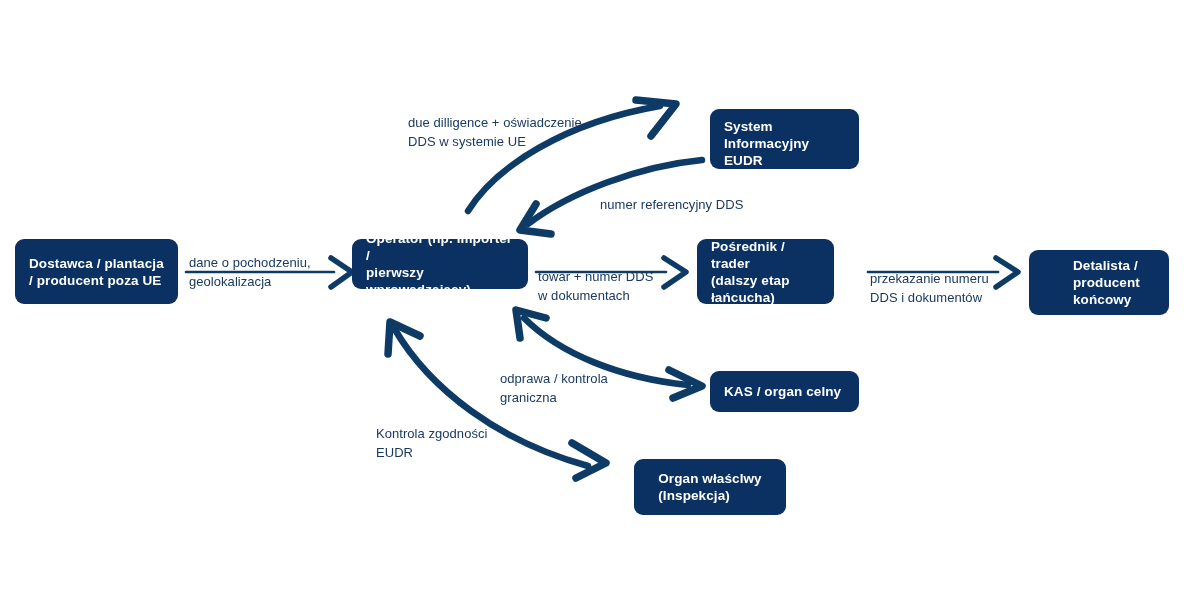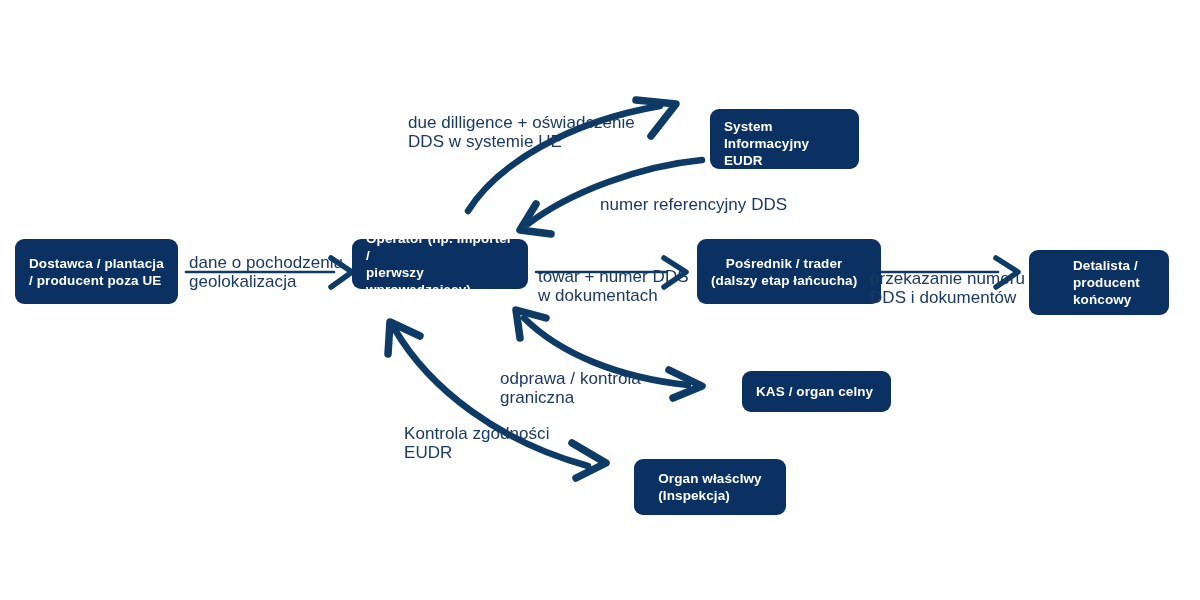--- a/index.html
+++ b/index.html
@@ -38,21 +38,21 @@
     align-items: center;
     padding: 0 14px;
     letter-spacing: 0.1px;
   }
   .node .nlabel {
     white-space: pre-line;
   }
   .edge-label {
     position: absolute;
     color: #1b3a63;
-    font-size: 17px;
+    font-size: 13px;
     line-height: 19px;
     font-weight: normal;
     white-space: pre-line;
     letter-spacing: 0.05px;
   }
 </style>
 </head>
 <body>
 
 <div id="canvas">
@@ -100,36 +100,36 @@
   <div class="node" style="left:15px; top:239px; width:163px; height:65px;">
     <span class="nlabel">Dostawca / plantacja
 / producent poza UE</span>
   </div>
 
   <div class="node" style="left:352px; top:239px; width:176px; height:50px;justify-content:center;">
     <span class="nlabel">Operator (np. Importer /
 pierwszy wprowadzający)</span>
   </div>
 
-  <div class="node" style="left:697px; top:239px; width:184px; height:65px;text-align:center;">
+  <div class="node" style="left:697px; top:239px; width:137px; height:65px;">
     <span class="nlabel">Pośrednik / trader
 (dalszy etap łańcucha)</span>
   </div>
 
   <div class="node" style="left:1029px; top:250px; width:140px; height:65px;padding-left:44px;">
     <span class="nlabel">Detalista /
 producent końcowy</span>
   </div>
 
   <div class="node" style="left:710px; top:109px; width:149px; height:60px;align-items:flex-end;">
     <span class="nlabel">System
 Informacyjny EUDR</span>
   </div>
 
-  <div class="node" style="left:710px; top:371px; width:149px; height:41px;margin-left:32px;">
+  <div class="node" style="left:710px; top:371px; width:149px; height:41px;">
     <span class="nlabel">KAS / organ celny</span>
   </div>
 
   <div class="node" style="left:634px; top:459px; width:152px; height:56px;justify-content:center;">
     <span class="nlabel">Organ właścIwy
 (Inspekcja)</span>
   </div>
 
   <div class="edge-label" style="left:189px; top:253px;">dane o pochodzeniu,
 geolokalizacja</div>
@@ -141,16 +141,16 @@
 DDS i dokumentów</div>
 
   <div class="edge-label" style="left:408px; top:113px;">due dilligence + oświadczenie
 DDS w systemie UE</div>
 
   <div class="edge-label" style="left:590px; top:195px;margin-left:10px;">numer referencyjny DDS</div>
 
   <div class="edge-label" style="left:500px; top:369px;">odprawa / kontrola
 graniczna</div>
 
-  <div class="edge-label" style="left:376px; top:424px;margin-left:28px;">Kontrola zgodności
+  <div class="edge-label" style="left:376px; top:424px;">Kontrola zgodności
 EUDR</div>
 
 </div>
 
 </body></html>

